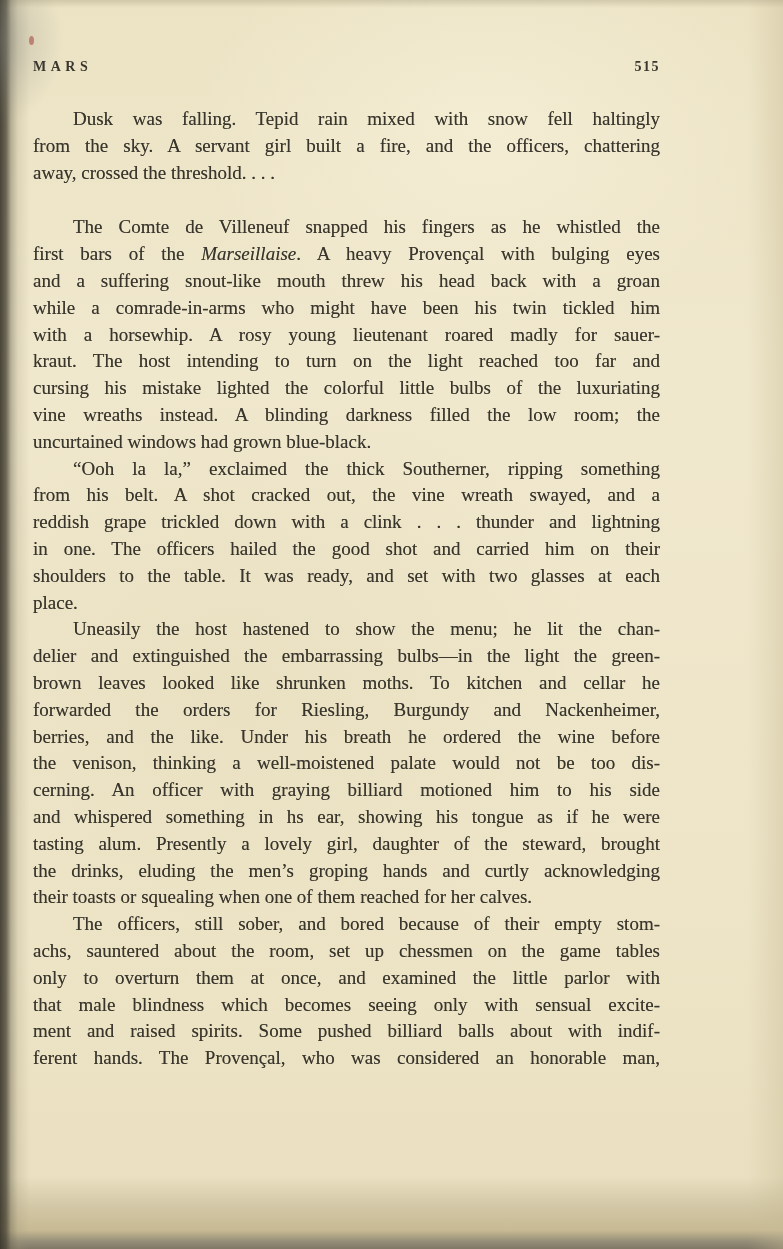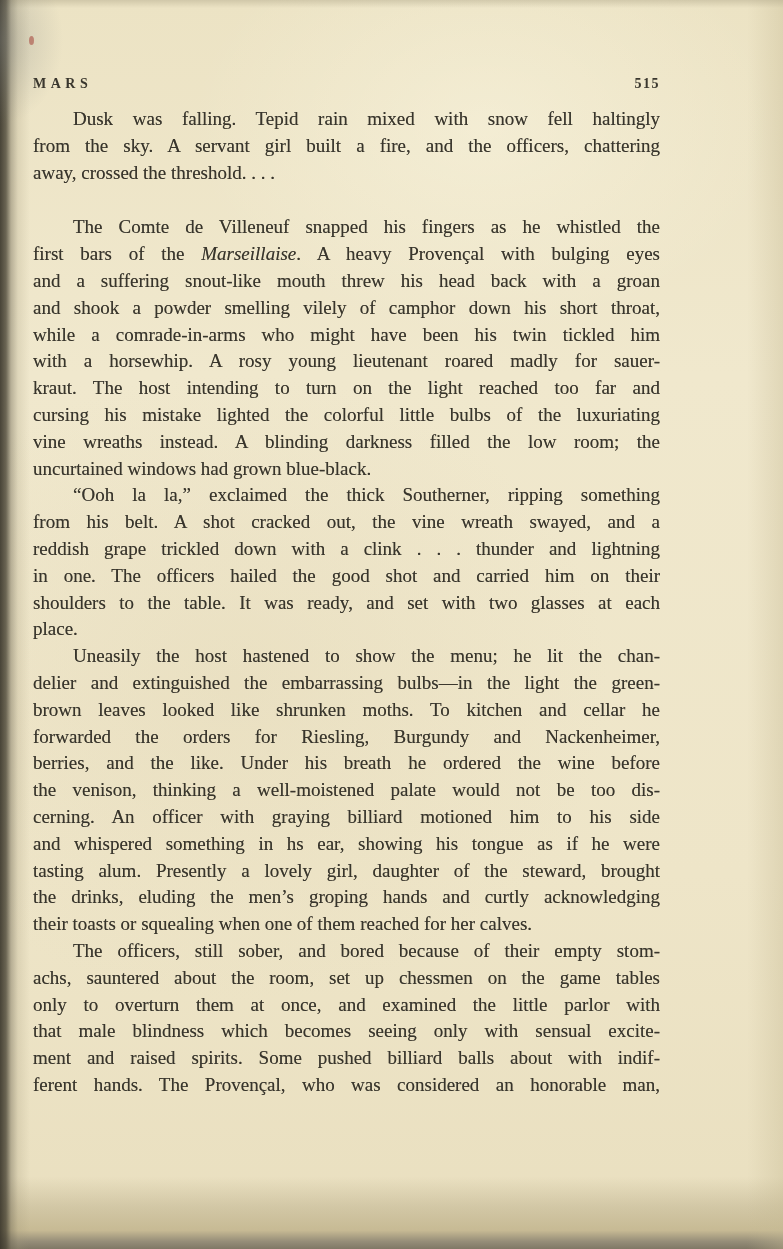--- a/index.html
+++ b/index.html
@@ -24,21 +24,21 @@
       
       radial-gradient(ellipse 420px 300px at 62% 10%, rgba(255,252,235,0.35), rgba(255,252,235,0) 70%),
       radial-gradient(ellipse 500px 420px at 30% 55%, rgba(222,210,175,0.30), rgba(222,210,175,0) 75%),
       linear-gradient(180deg, #ece3c4 0%, #f0e8cd 30%, #eee5c8 70%, #e9dfbf 100%);
   }
   .ink-speck {
     position: absolute; left: 29px; top: 36px; width: 5px; height: 9px;
     background: #a0342c; border-radius: 50%; opacity: 0.5; filter: blur(0.7px);
   }
   .running-header {
-    position: absolute; top: 76px; left: 33px; width: 627px;
+    position: absolute; top: 59px; left: 33px; width: 627px;
     display: flex; justify-content: space-between; align-items: baseline;
     color: #3a372e;
   }
   .running-title {
     font-size: 14px; font-weight: bold; letter-spacing: 4.5px;
   }
   .page-number {
     font-size: 14px; font-weight: bold; letter-spacing: 1.5px;
   }
   .text-block {
@@ -68,21 +68,20 @@
   <div class="text-block">
       <div class="para">
         <div class="line indent">Dusk was falling. Tepid rain mixed with snow fell haltingly</div>
         <div class="line">from the sky. A servant girl built a fire, and the officers, chattering</div>
         <div class="line no-just">away, crossed the threshold. . . .</div>
       </div>
       <div class="para space-before">
         <div class="line indent">The Comte de Villeneuf snapped his fingers as he whistled the</div>
         <div class="line">first bars of the <i>Marseillaise</i>. A heavy Provençal with bulging eyes</div>
         <div class="line">and a suffering snout-like mouth threw his head back with a groan</div>
-        <div class="line">and shook a powder smelling vilely of camphor down his short throat,</div>
         <div class="line">while a comrade-in-arms who might have been his twin tickled him</div>
         <div class="line">with a horsewhip. A rosy young lieutenant roared madly for sauer-</div>
         <div class="line">kraut. The host intending to turn on the light reached too far and</div>
         <div class="line">cursing his mistake lighted the colorful little bulbs of the luxuriating</div>
         <div class="line">vine wreaths instead. A blinding darkness filled the low room; the</div>
         <div class="line no-just">uncurtained windows had grown blue-black.</div>
       </div>
       <div class="para">
         <div class="line indent">“Ooh la la,” exclaimed the thick Southerner, ripping something</div>
         <div class="line">from his belt. A shot cracked out, the vine wreath swayed, and a</div>

